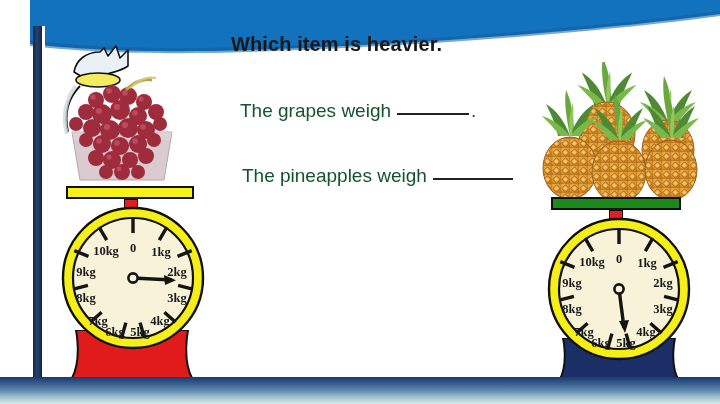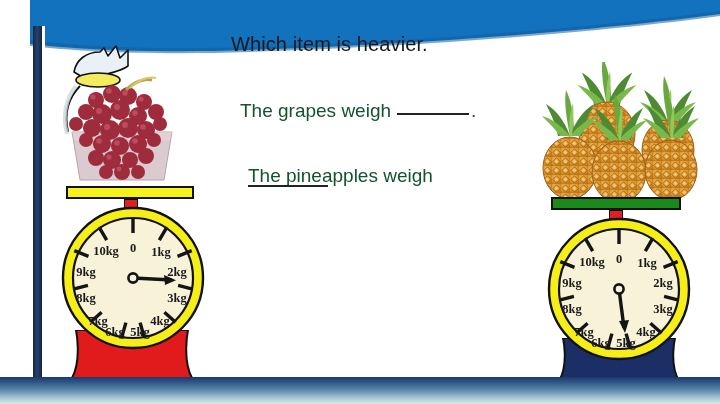--- a/index.html
+++ b/index.html
@@ -28,26 +28,26 @@
 
   
   .footer {
     position:absolute; left:0; bottom:0; width:720px; height:27px;
     background:linear-gradient(180deg,#1b3a6b 0%, #2d5486 18%, #5d86ab 48%, #a8c8d4 78%, #d9e9e9 100%);
   }
 
   
   .q-title {
     position:absolute; left:231px; top:33px;
-    font-size:20px; font-weight:normal; color:#18181a;
+    font-size:20px; font-weight:bold; color:#18181a;
     letter-spacing:.1px; white-space:nowrap;
   }
   .q-line { position:absolute; font-size:19px; color:#14532d; white-space:nowrap; display:flex; align-items:baseline; }
   .q-line.l1 { left:240px; top:100px; }
-  .q-line.l2 { left:242px; top:165px;flex-direction:column; }
+  .q-line.l2 { left:242px; top:165px; }
   .blank-rule {
     display:inline-block; height:0; border-bottom:2px solid #222;
     margin:0 2px 0 6px; position:relative; top:-2px;
   }
   .blank-rule.short { width:72px; }
   .blank-rule.long  { width:80px; }
   .period { font-size:19px; }
 
   
   .scale { position:absolute; }

